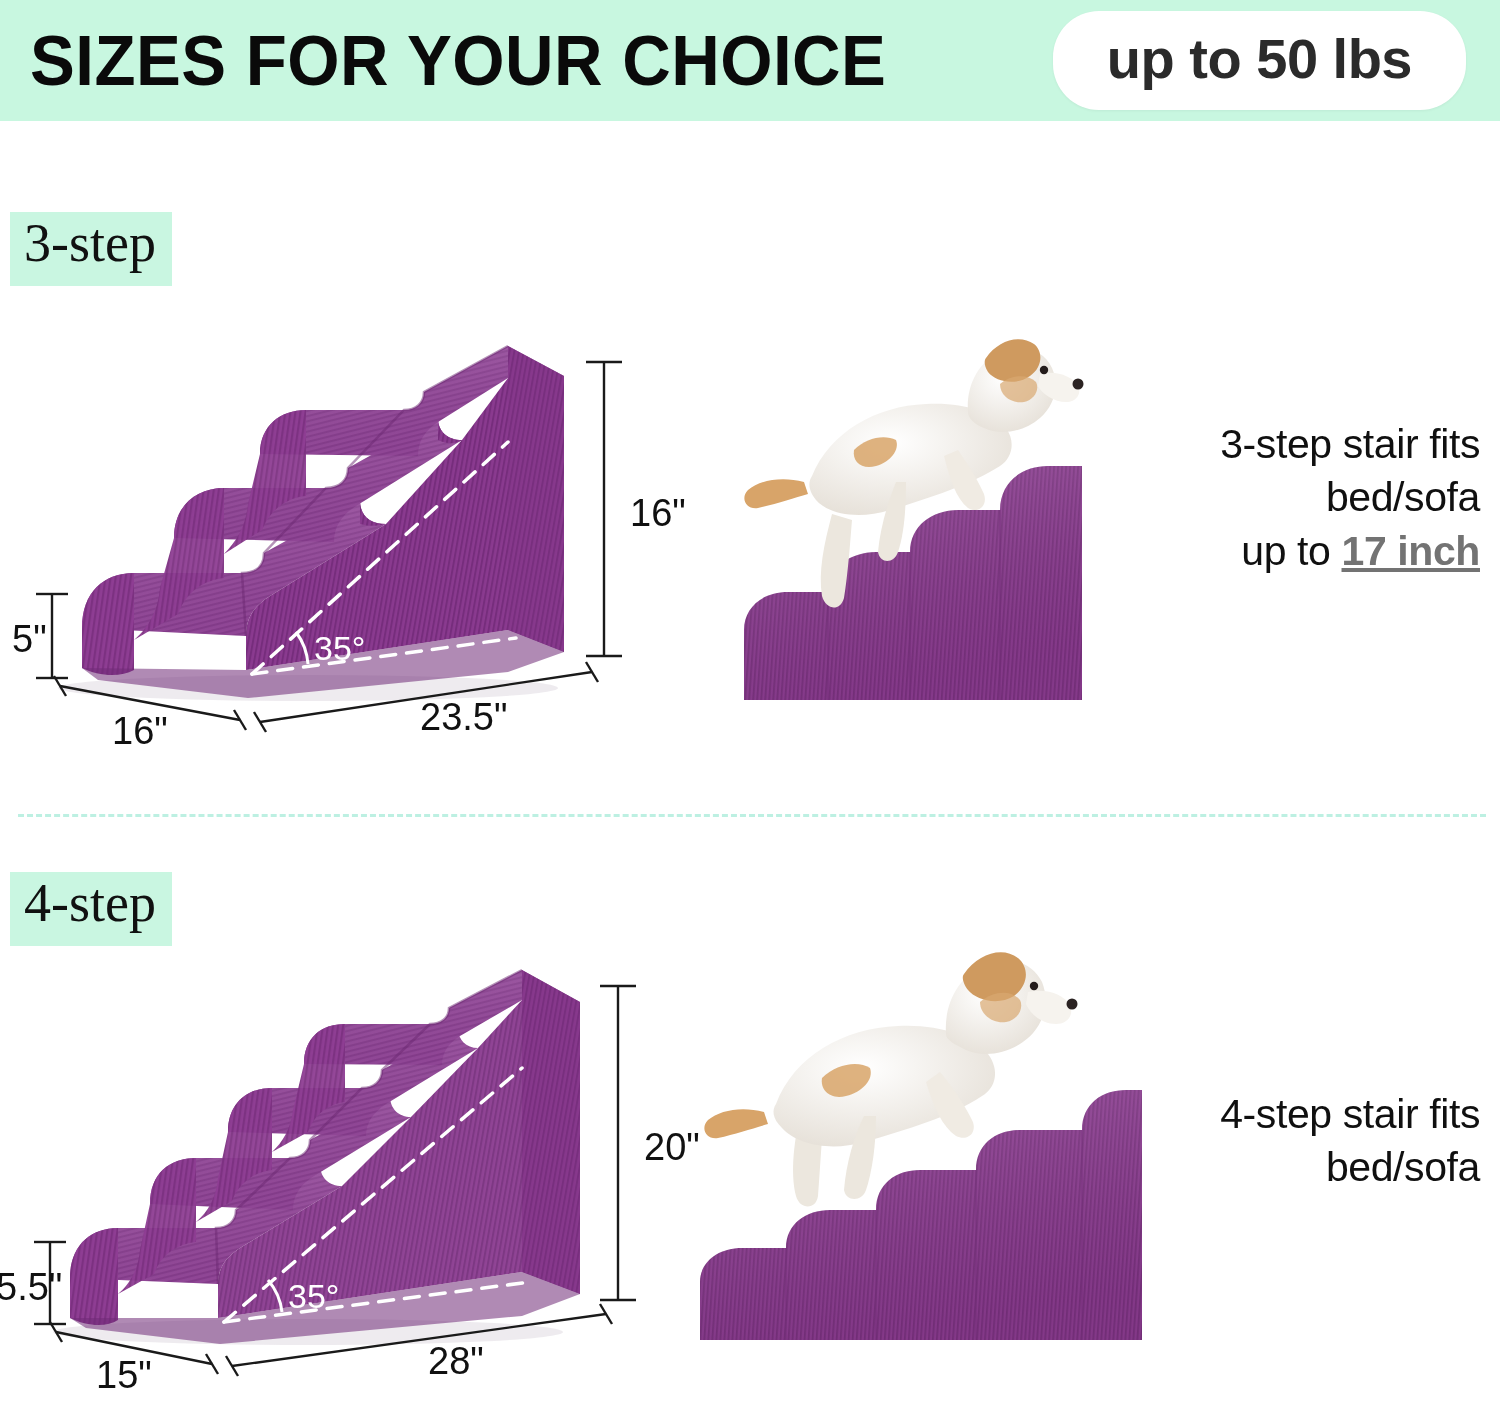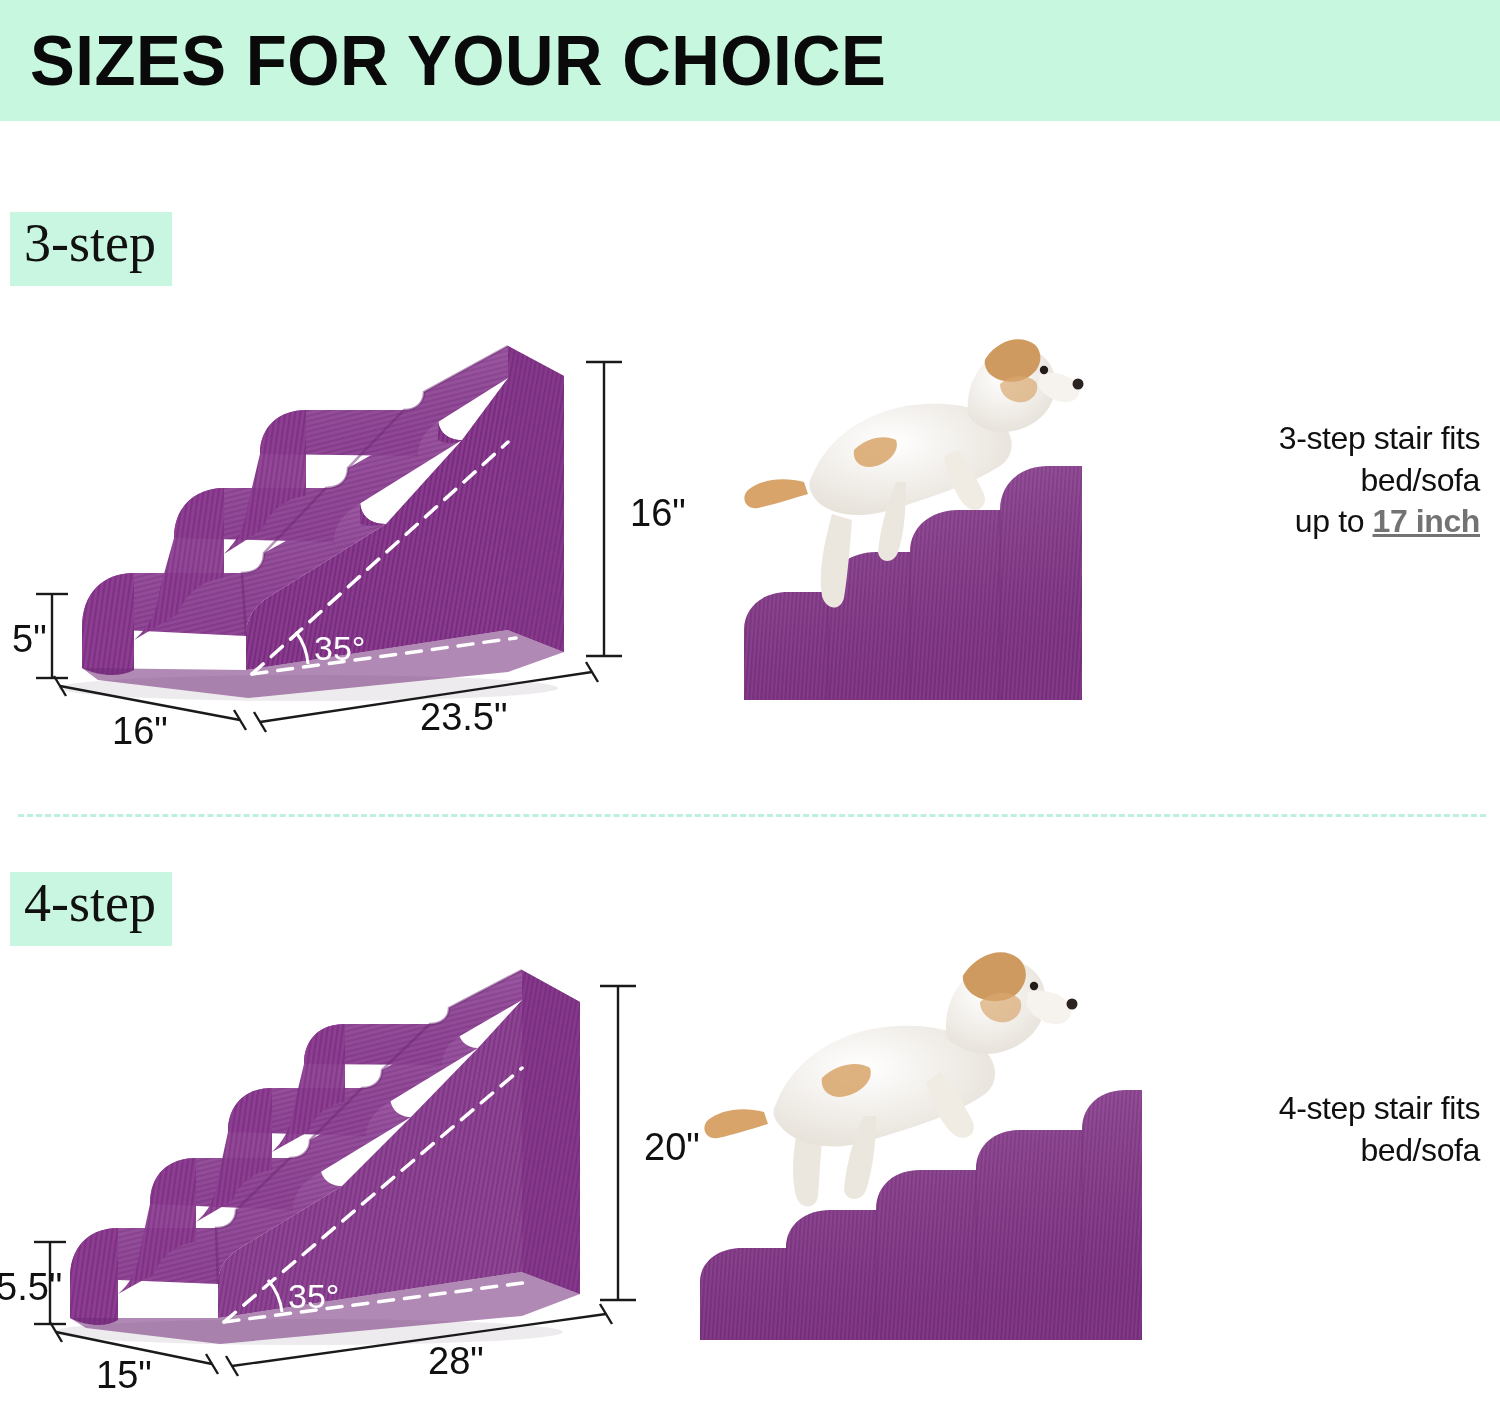--- a/index.html
+++ b/index.html
@@ -71,36 +71,37 @@
   .diagram-3 { left: 8px;  top: 330px;  width: 690px; height: 430px; }
   .diagram-4 { left: 8px;  top: 960px;  width: 690px; height: 440px; }
   .photo-3   { left: 700px; top: 300px; width: 430px; height: 420px; }
   .photo-4   { left: 690px; top: 900px; width: 460px; height: 450px; }
 
   
   .desc {
     position: absolute;
     width: 340px;
     text-align: right;
-    font-size: 32px;
+    font-size: 41px;
     line-height: 1.30;
     color: #101010;
     letter-spacing: -0.4px;
   }
   .desc-3 { left: 1140px; top: 418px; }
   .desc-4 { left: 1140px; top: 1088px; }
   .hl { color: #737373; font-weight: 700; text-decoration: underline; }
 
   svg { display: block; overflow: visible; }
 </style>
 </head>
 <body>
 
 <div class="header">
   <div class="header-title">SIZES FOR YOUR CHOICE</div>
+  <div class="badge">up to 50 lbs</div>
 </div>
 
 <div class="step-label label-3">3-step</div>
 
 <div class="panel diagram-3">
   <svg width="690" height="430" viewBox="0 0 690 430">
     <defs>
       <pattern id="cordTop3" width="5" height="5" patternUnits="userSpaceOnUse" patternTransform="rotate(76)">
         <rect width="5" height="5" fill="#9a4ba0"></rect>
         <rect width="2.1" height="5" fill="#8c3f93"></rect>

